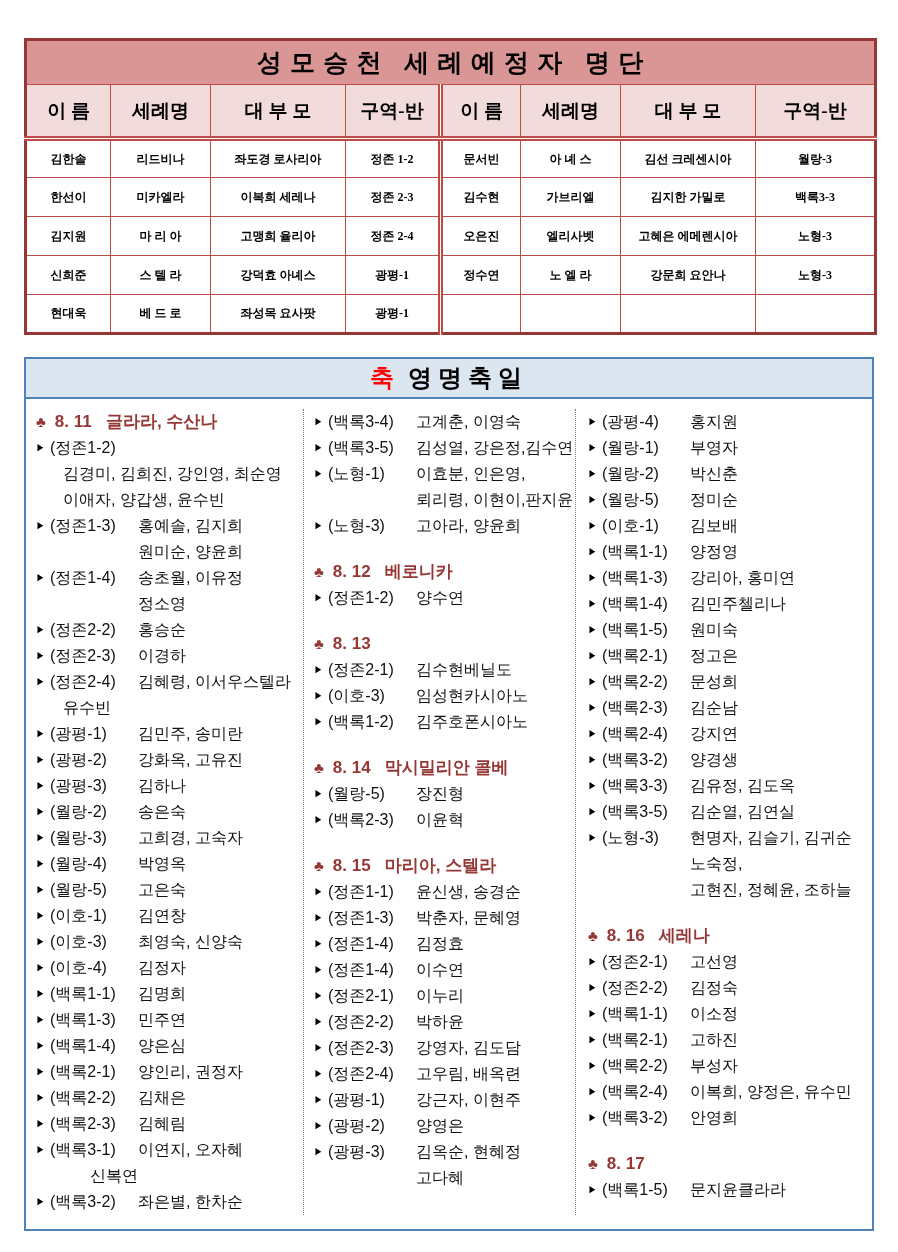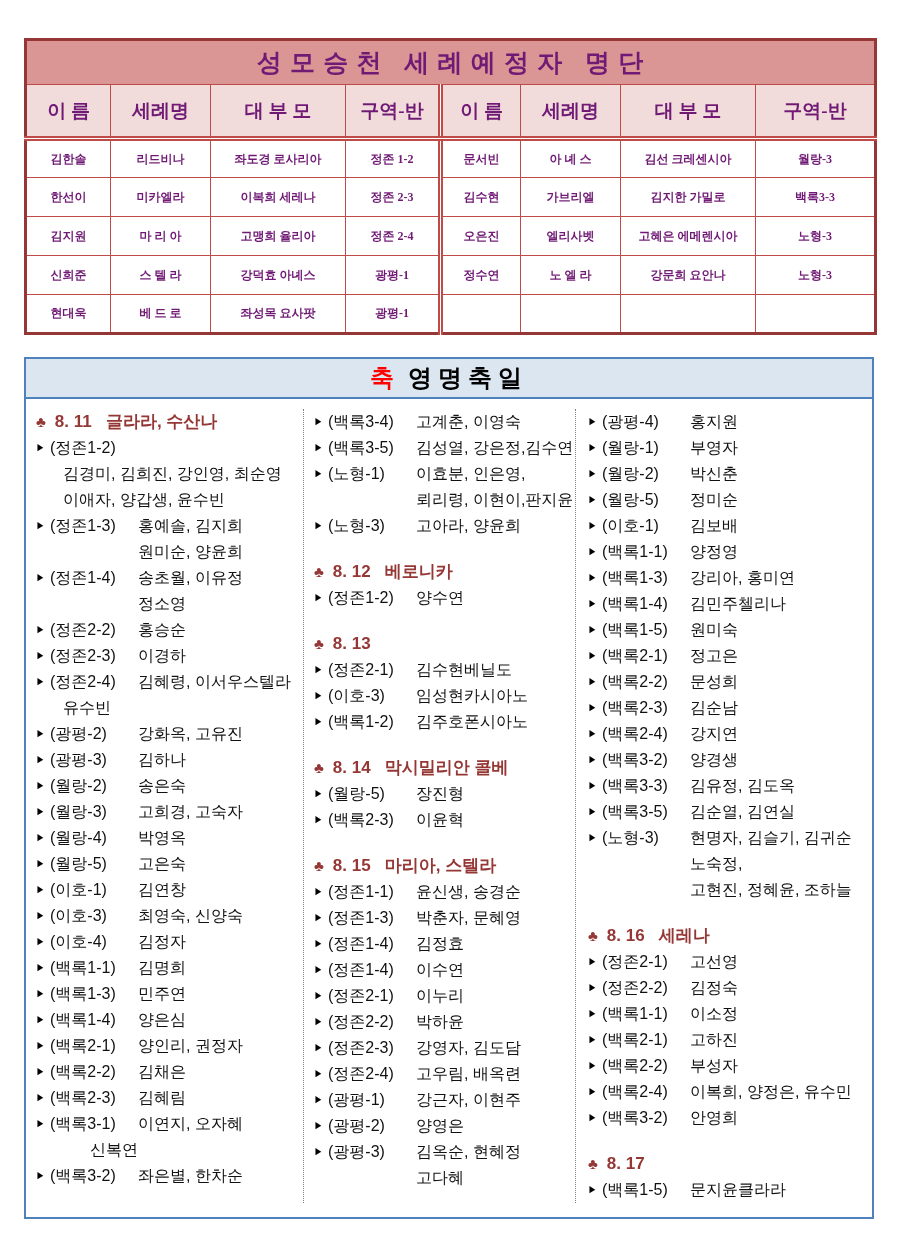--- a/index.html
+++ b/index.html
@@ -16,21 +16,21 @@
 
   
   table.roster{
     border-collapse:collapse;width:850px;table-layout:fixed;
     border:3px solid var(--dkred);
     font-family:"Liberation Serif",serif;
   }
   .roster th,.roster td{
     border:1px solid var(--red);
     text-align:center;vertical-align:middle;
-    font-weight:bold;color:#701a75;white-space:pre;overflow:hidden;
+    font-weight:bold;color:#000000;white-space:pre;overflow:hidden;
   }
   .roster .title-cell{
     background:var(--rose);height:45px;font-size:25px;letter-spacing:1px;
   }
   .roster th.hd{
     background:var(--roselt);height:54px;font-size:19px;
     border-bottom:5px double var(--red);
   }
   .roster td.cell{height:39px;font-size:12px;}
   .roster .mid{border-left:5px double var(--red);}
@@ -157,20 +157,21 @@
           <div class="line cont lv1">김경미, 김희진, 강인영, 최순영</div>
           <div class="line cont lv1">이애자, 양갑생, 윤수빈</div>
           <div class="line entry-line"><span class="tri">▶</span><span class="lbl">(정존1-3)</span><span class="names">홍예솔, 김지희</span></div>
           <div class="line cont lv3">원미순, 양윤희</div>
           <div class="line entry-line"><span class="tri">▶</span><span class="lbl">(정존1-4)</span><span class="names">송초월, 이유정</span></div>
           <div class="line cont lv3">정소영</div>
           <div class="line entry-line"><span class="tri">▶</span><span class="lbl">(정존2-2)</span><span class="names">홍승순</span></div>
           <div class="line entry-line"><span class="tri">▶</span><span class="lbl">(정존2-3)</span><span class="names">이경하</span></div>
           <div class="line entry-line"><span class="tri">▶</span><span class="lbl">(정존2-4)</span><span class="names">김혜령, 이서우스텔라</span></div>
           <div class="line cont lv1">유수빈</div>
+          <div class="line entry-line"><span class="tri">▶</span><span class="lbl">(광평-1)</span><span class="names">김민주, 송미란</span></div>
           <div class="line entry-line"><span class="tri">▶</span><span class="lbl">(광평-2)</span><span class="names">강화옥, 고유진</span></div>
           <div class="line entry-line"><span class="tri">▶</span><span class="lbl">(광평-3)</span><span class="names">김하나</span></div>
           <div class="line entry-line"><span class="tri">▶</span><span class="lbl">(월랑-2)</span><span class="names">송은숙</span></div>
           <div class="line entry-line"><span class="tri">▶</span><span class="lbl">(월랑-3)</span><span class="names">고희경, 고숙자</span></div>
           <div class="line entry-line"><span class="tri">▶</span><span class="lbl">(월랑-4)</span><span class="names">박영옥</span></div>
           <div class="line entry-line"><span class="tri">▶</span><span class="lbl">(월랑-5)</span><span class="names">고은숙</span></div>
           <div class="line entry-line"><span class="tri">▶</span><span class="lbl">(이호-1)</span><span class="names">김연창</span></div>
           <div class="line entry-line"><span class="tri">▶</span><span class="lbl">(이호-3)</span><span class="names">최영숙, 신양숙</span></div>
           <div class="line entry-line"><span class="tri">▶</span><span class="lbl">(이호-4)</span><span class="names">김정자</span></div>
           <div class="line entry-line"><span class="tri">▶</span><span class="lbl">(백록1-1)</span><span class="names">김명희</span></div>

